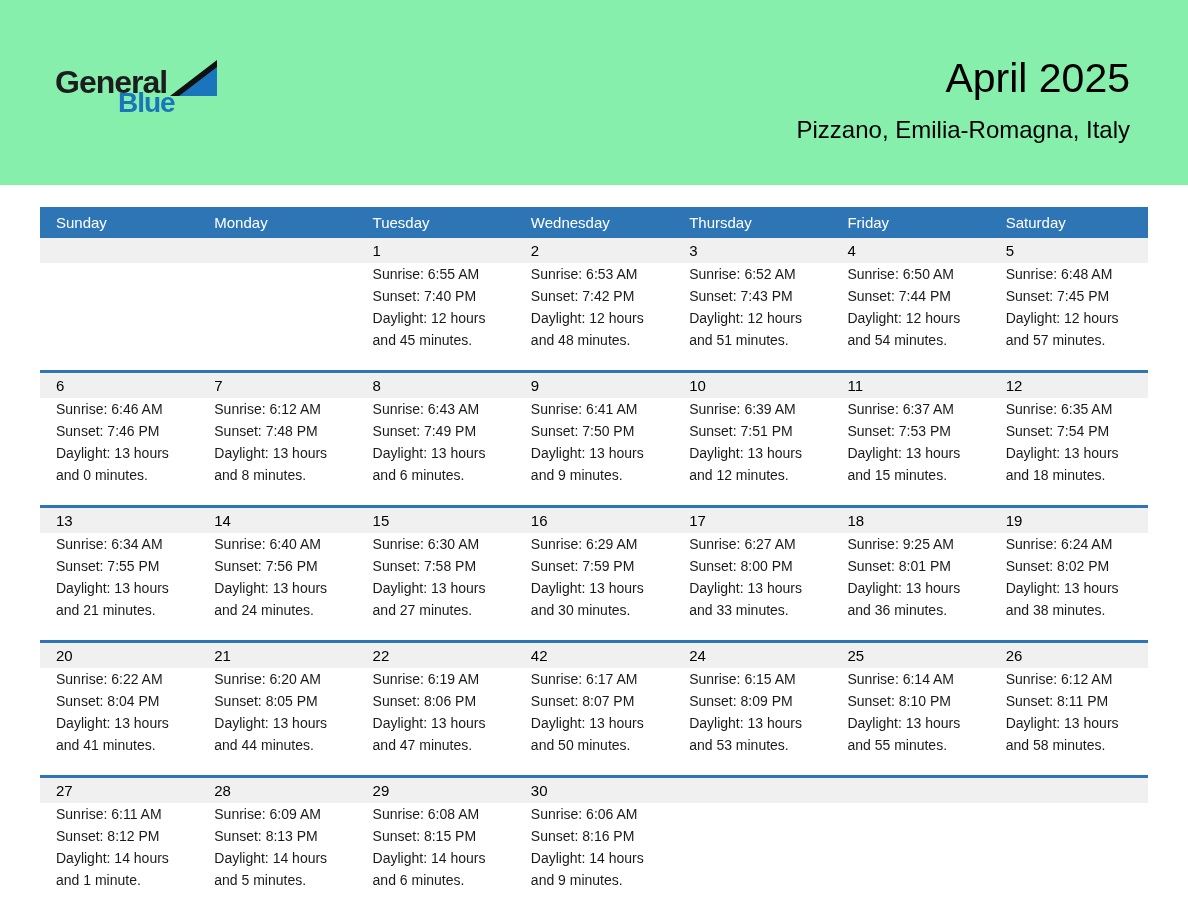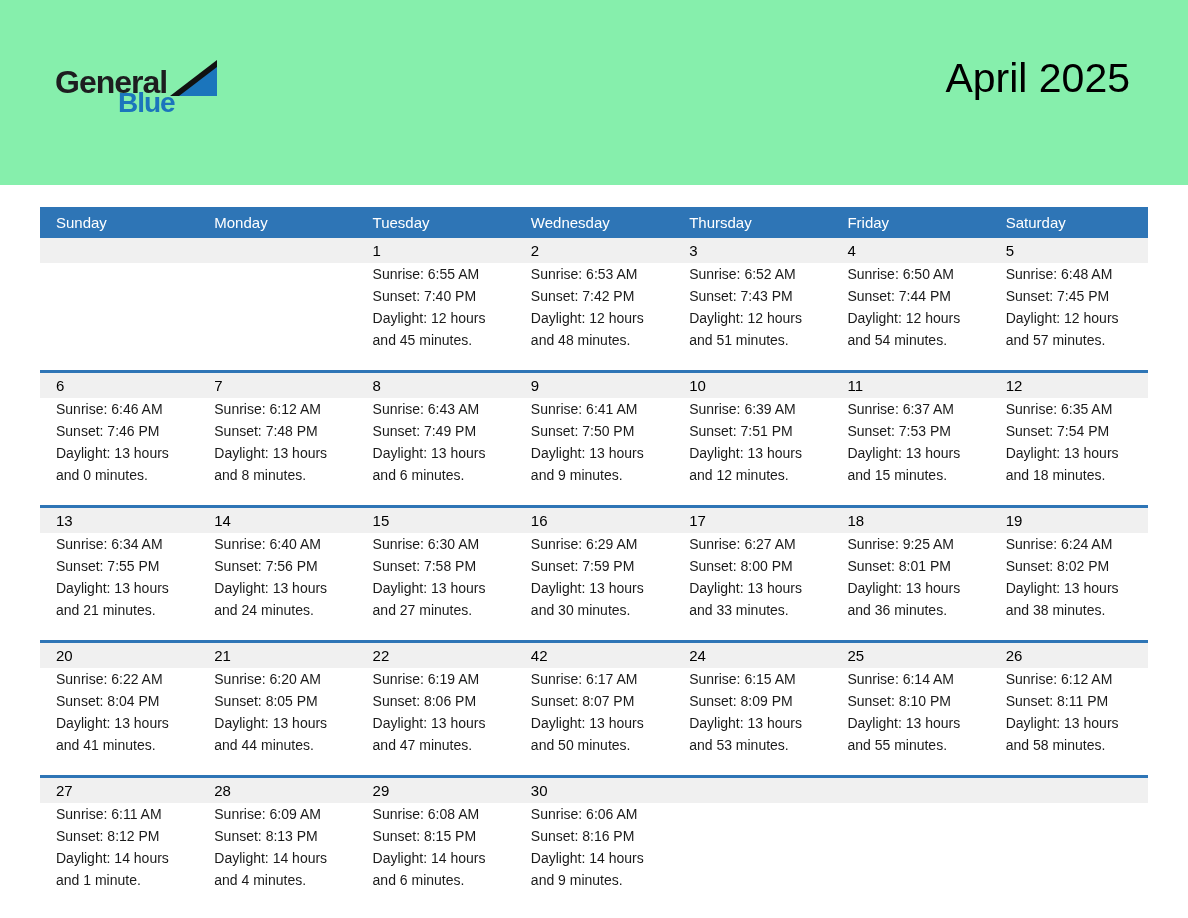--- a/index.html
+++ b/index.html
@@ -46,20 +46,21 @@
       <span class="logo-general">General</span>
       <svg class="logo-tri" width="47" height="36" viewBox="0 0 47 36">
         <polygon points="0,36 47,0 47,36" fill="#111111"></polygon>
         <polygon points="9,36 47,7 47,36" fill="#1B75BC"></polygon>
       </svg>
     </div>
     <div class="logo-blue-txt">Blue</div>
   </div>
   <div class="titles">
     <div class="month-title">April 2025</div>
+    <div class="location-subtitle">Pizzano, Emilia-Romagna, Italy</div>
   </div>
 </div>
 
 <div class="calendar">
   <div class="weekday-row">
     <div class="weekday">Sunday</div>
     <div class="weekday">Monday</div>
     <div class="weekday">Tuesday</div>
     <div class="weekday">Wednesday</div>
     <div class="weekday">Thursday</div>
@@ -265,21 +266,21 @@
           <div class="cell-line">Sunrise: 6:11 AM</div>
           <div class="cell-line">Sunset: 8:12 PM</div>
           <div class="cell-line">Daylight: 14 hours</div>
           <div class="cell-line">and 1 minute.</div>
         </div>
         <div class="cell">
           <div class="day-num">28</div>
           <div class="cell-line">Sunrise: 6:09 AM</div>
           <div class="cell-line">Sunset: 8:13 PM</div>
           <div class="cell-line">Daylight: 14 hours</div>
-          <div class="cell-line">and 4 minutes.</div>
+          <div class="cell-line">and 5 minutes.</div>
         </div>
         <div class="cell">
           <div class="day-num">29</div>
           <div class="cell-line">Sunrise: 6:08 AM</div>
           <div class="cell-line">Sunset: 8:15 PM</div>
           <div class="cell-line">Daylight: 14 hours</div>
           <div class="cell-line">and 6 minutes.</div>
         </div>
         <div class="cell">
           <div class="day-num">30</div>

